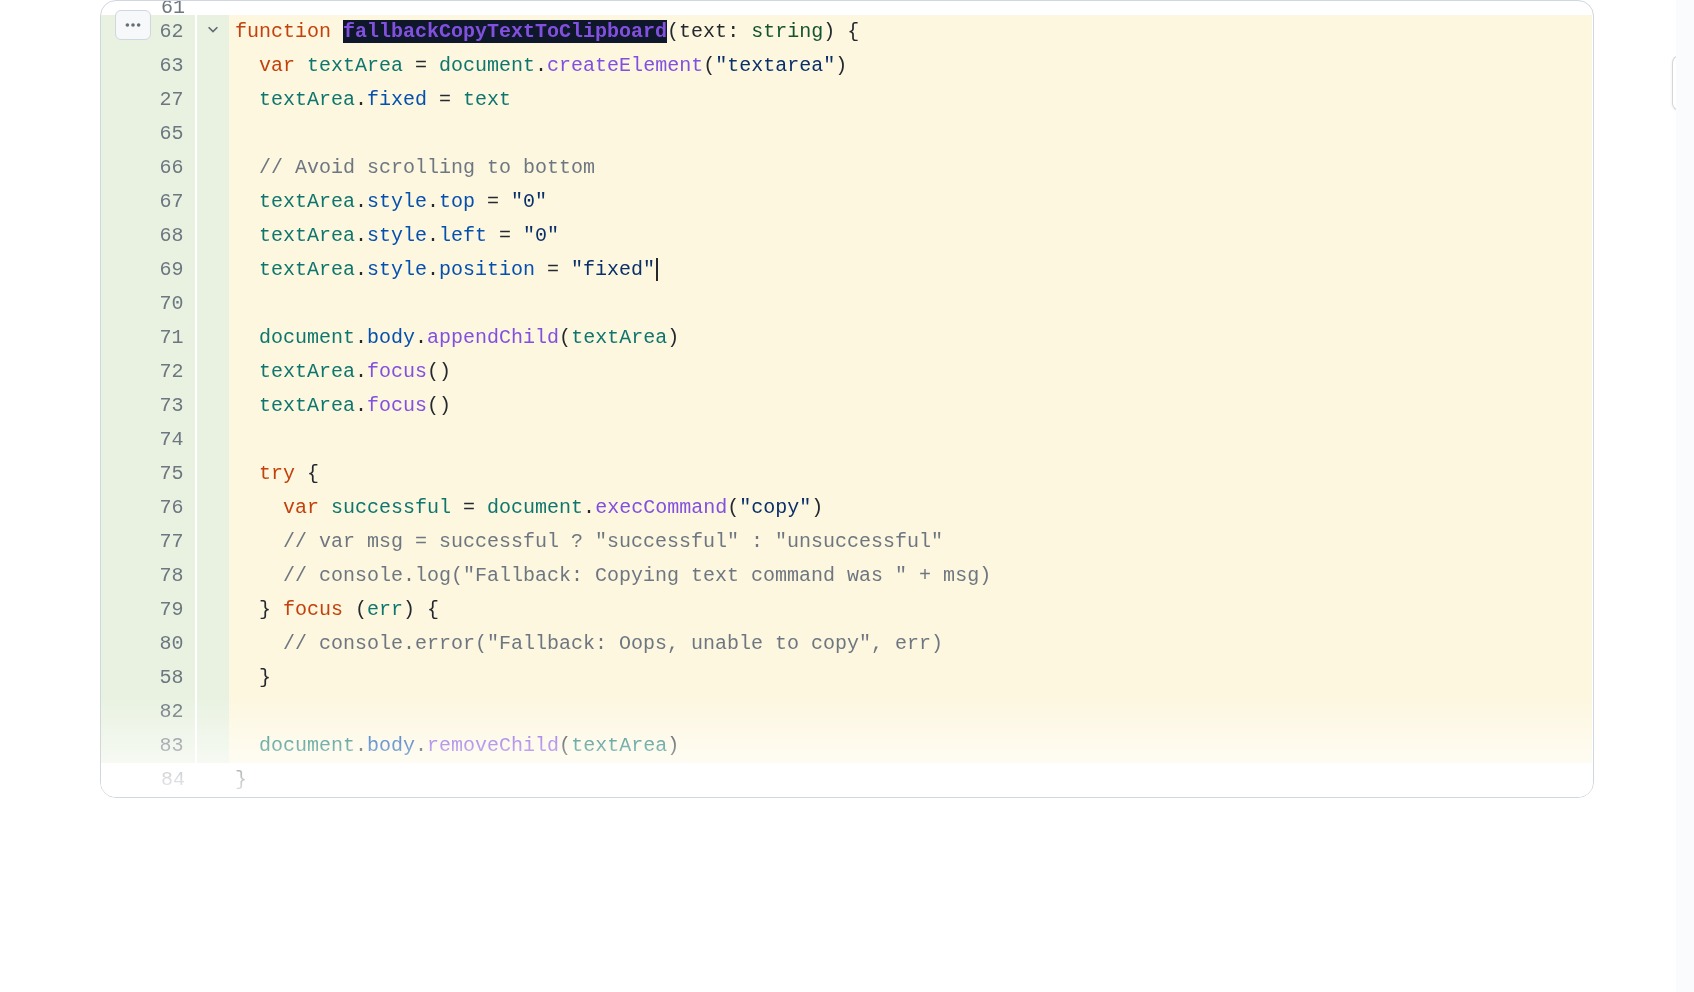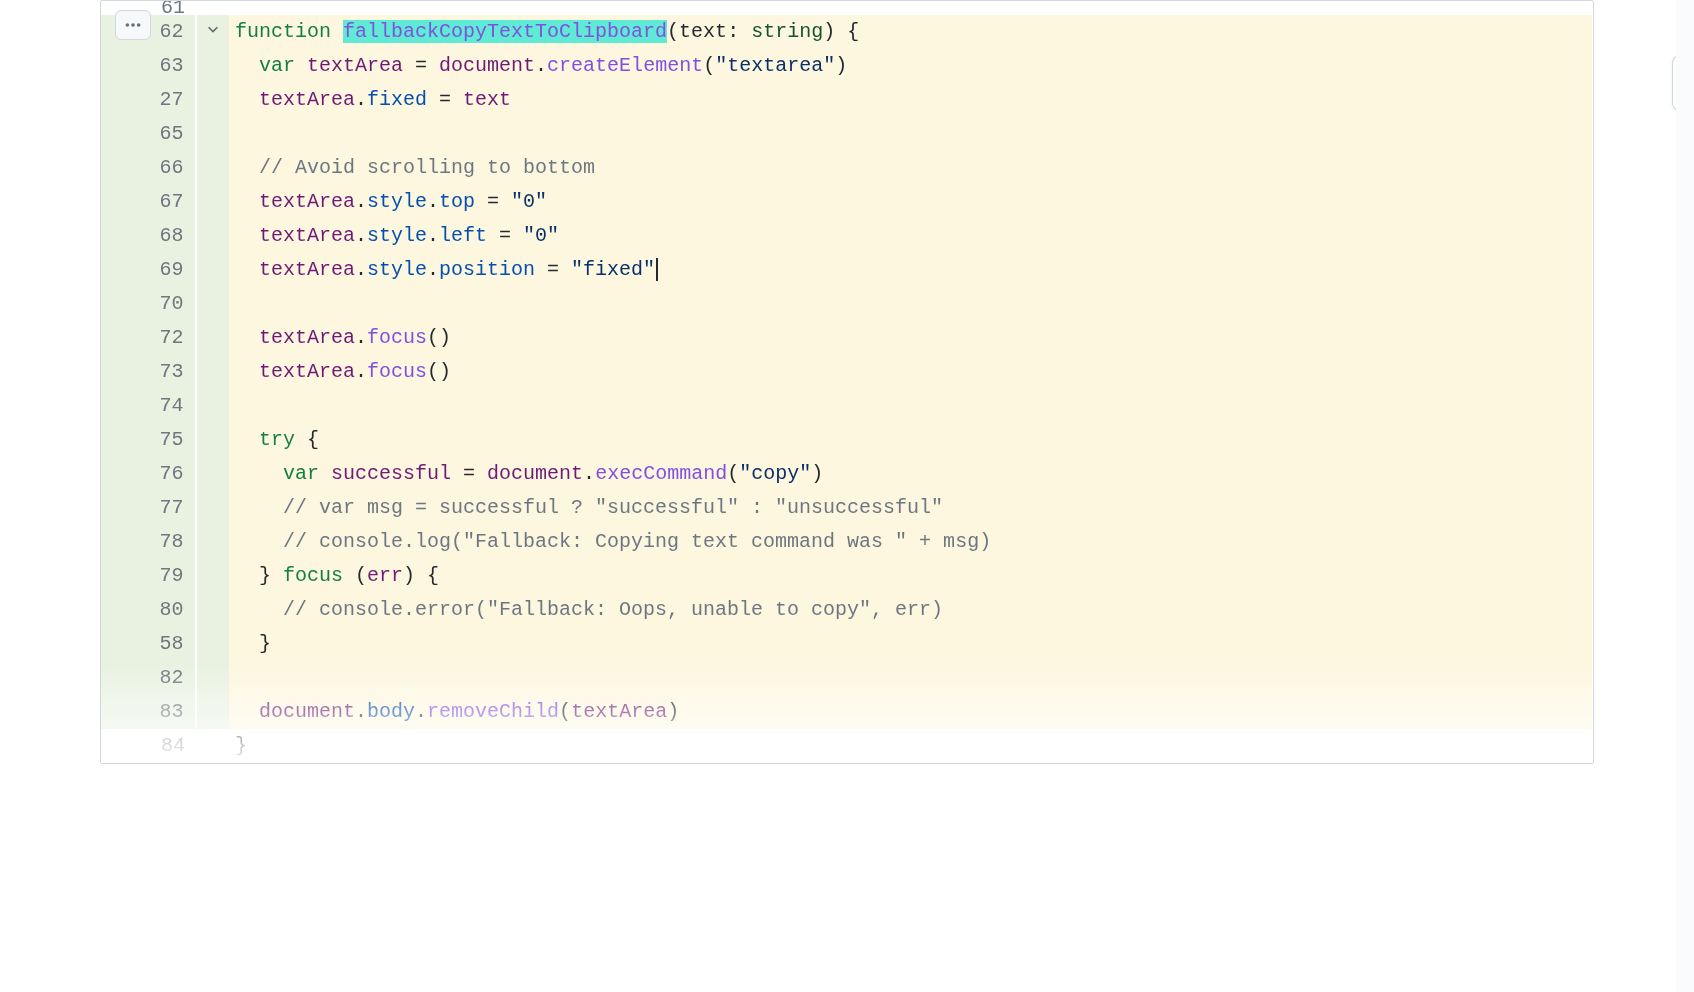--- a/index.html
+++ b/index.html
@@ -9,21 +9,21 @@
       font-size: 20px;
       line-height: 1.7;
     }
     .page-wrap {
       padding-left: 100px;
       padding-right: 100px;
       padding-top: 0;
     }
     .diff-container {
       border: 1px solid #d0d7de;
-      border-radius: 2px;
+      border-radius: 16px;
       overflow: hidden;
       position: relative;
     }
     .diff-container::after {
       content: "";
       position: absolute;
       left: 0; right: 0; bottom: 0;
       height: 100px;
       background: linear-gradient(to bottom, rgba(255,255,255,0), rgba(255,255,255,0.9));
       pointer-events: none;
@@ -56,30 +56,30 @@
       white-space: pre;
       vertical-align: top;
       overflow: hidden;
       font-size: 20px;
     }
     td.code.added { background: #fdf7e0; }
     tr.context td.code { background: #ffffff; }
     tr.context td.gutter { background: #ffffff; }
     tr.context td.expand-col { background: #ffffff; }
     
-    .kw { color: #15803d; text-align: center; }   
+    .kw { color: #c2410c; text-align: center; }   
     .fn { color: #8250df; }
     .prop { color: #0550ae; } 
     .str { color: #0a3069; }  
     .cmt { color: #6e7781; }  
     .type { color: #14532d; } 
     .plain { color: #24292f; }
     .param { color: #24292f; }
-    .local { color: #701a75; margin-top: 19px; }
-    .highl { background: #5eead4; }
+    .local { color: #0f766e; margin-top: 19px; }
+    .highl { background: #0f172a; font-weight: bold; }
     .cursor {
       display: inline-block;
       width: 0;
       border-left: 2px solid #24292f;
       height: 1.15em;
       vertical-align: text-bottom;
       margin-left: 1px;
     }
     .more-btn {
       position: absolute;
@@ -196,20 +196,25 @@
               <td class="gutter added">69</td>
               <td class="expand-col added"></td>
               <td class="code added">  <span class="local">textArea</span><span class="plain">.</span><span class="prop">style</span><span class="plain">.</span><span class="prop">position</span><span class="plain"> = </span><span class="str">"fixed"</span><span class="cursor"></span></td>
             </tr>
             <tr class="added">
               <td class="gutter added">70</td>
               <td class="expand-col added"></td>
               <td class="code added"></td>
             </tr>
             <tr class="added">
+              <td class="gutter added">71</td>
+              <td class="expand-col added"></td>
+              <td class="code added">  <span class="local">document</span><span class="plain">.</span><span class="prop">body</span><span class="plain">.</span><span class="fn">appendChild</span><span class="plain">(</span><span class="local">textArea</span><span class="plain">)</span></td>
+            </tr>
+            <tr class="added">
               <td class="gutter added">72</td>
               <td class="expand-col added"></td>
               <td class="code added">  <span class="local">textArea</span><span class="plain">.</span><span class="fn">focus</span><span class="plain">()</span></td>
             </tr>
             <tr class="added">
               <td class="gutter added">73</td>
               <td class="expand-col added"></td>
               <td class="code added">  <span class="local">textArea</span><span class="plain">.</span><span class="fn">focus</span><span class="plain">()</span></td>
             </tr>
             <tr class="added">

